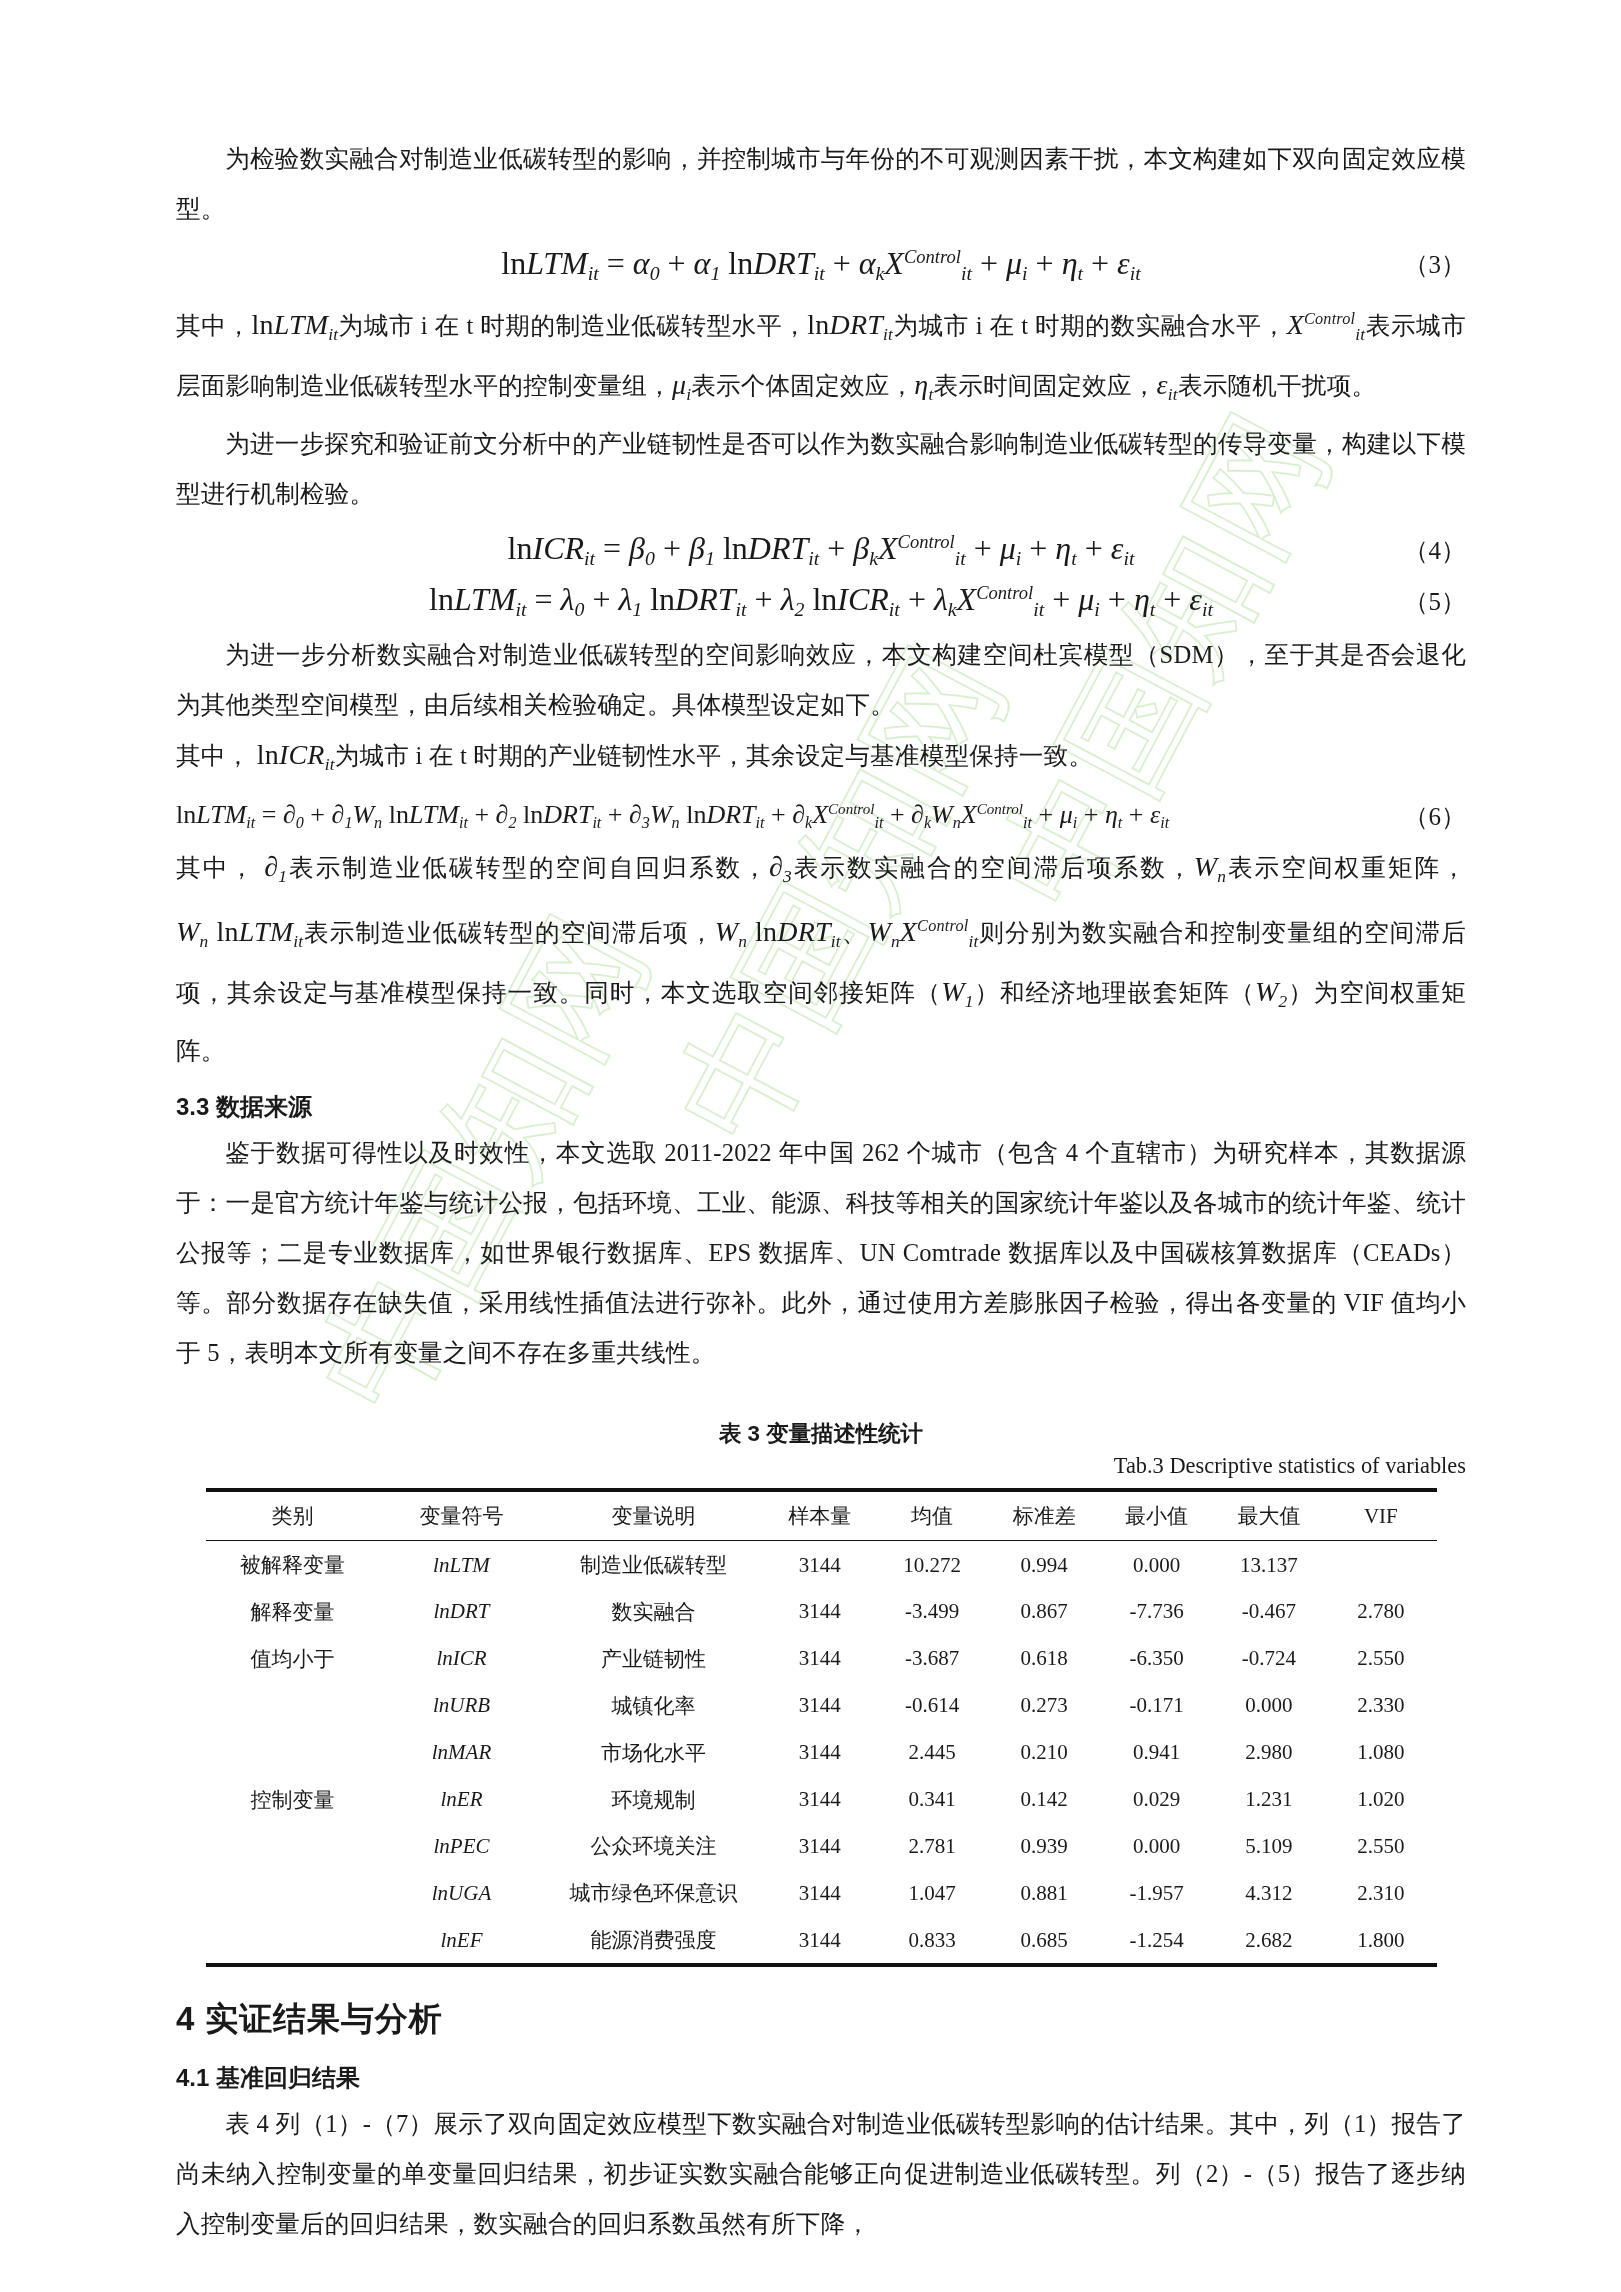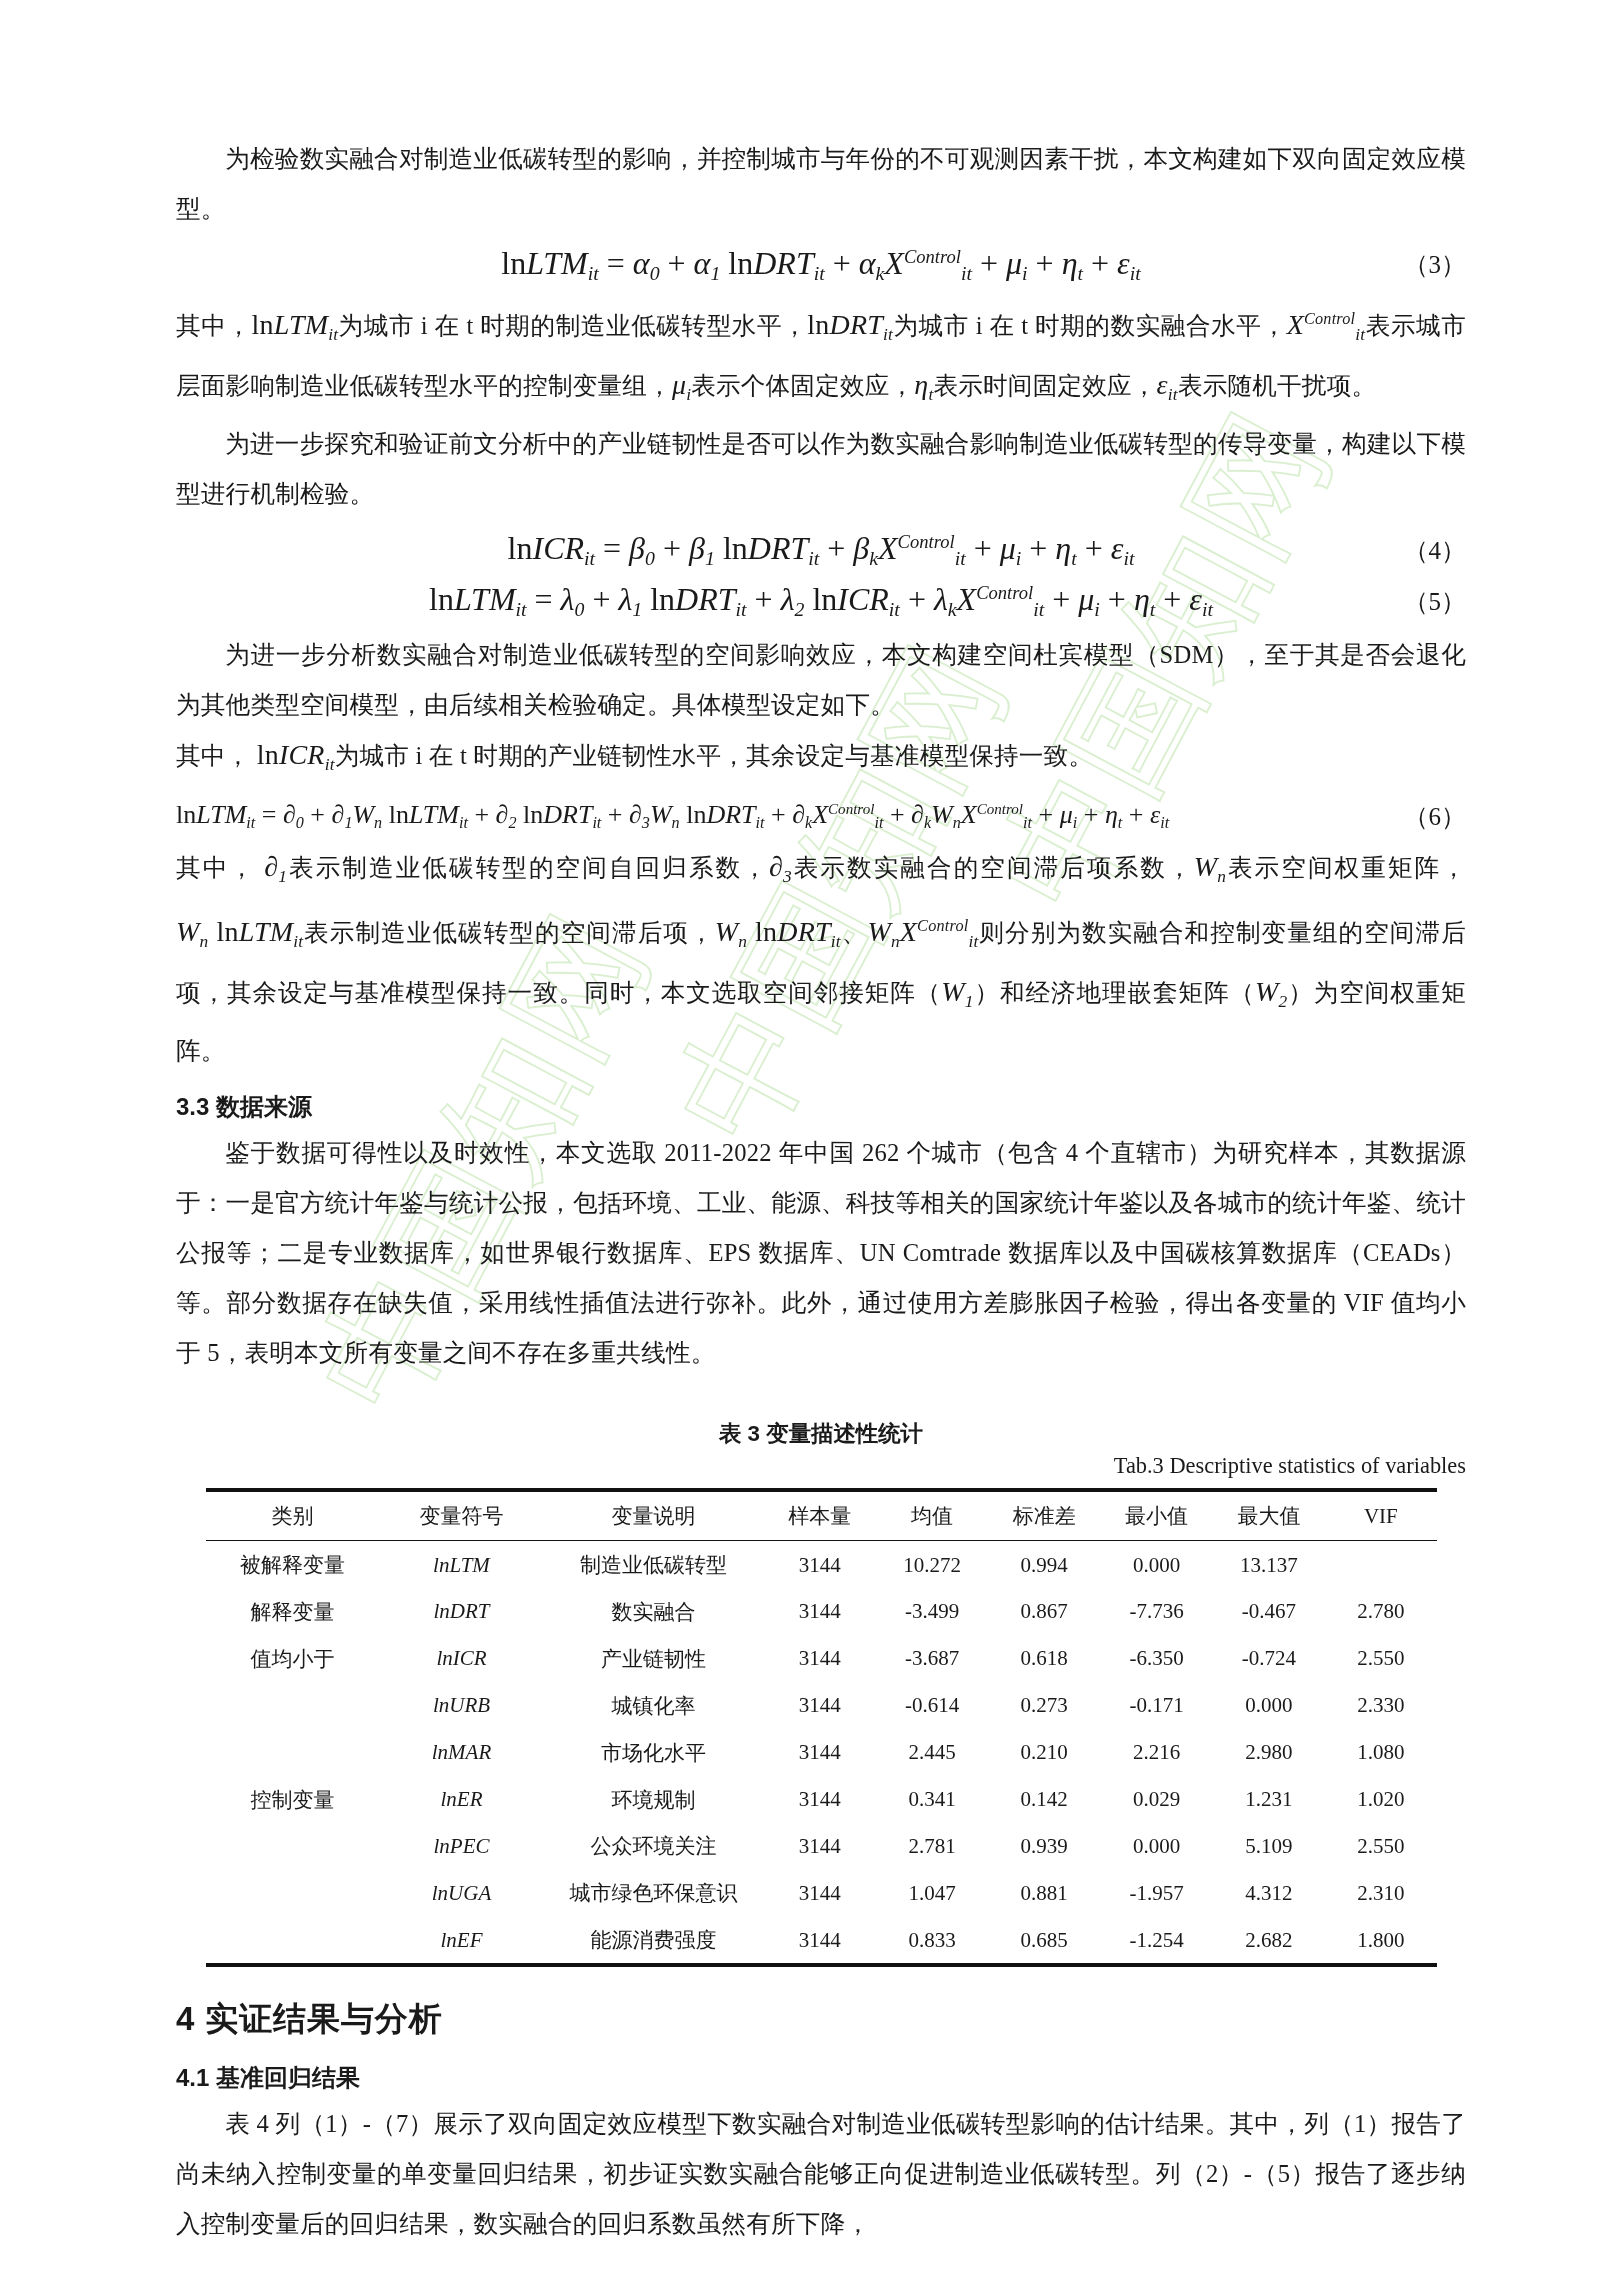--- a/index.html
+++ b/index.html
@@ -251,21 +251,21 @@
           <td class="num">0.000</td>
           <td class="num">2.330</td>
         </tr>
         <tr>
           <td class="cat"></td>
           <td class="sym">lnMAR</td>
           <td class="desc">市场化水平</td>
           <td class="num">3144</td>
           <td class="num">2.445</td>
           <td class="num">0.210</td>
-          <td class="num">2.216</td>
+          <td class="num">0.941</td>
           <td class="num">2.980</td>
           <td class="num">1.080</td>
         </tr>
         <tr>
           <td class="cat">控制变量</td>
           <td class="sym">lnER</td>
           <td class="desc">环境规制</td>
           <td class="num">3144</td>
           <td class="num">0.341</td>
           <td class="num">0.142</td>

